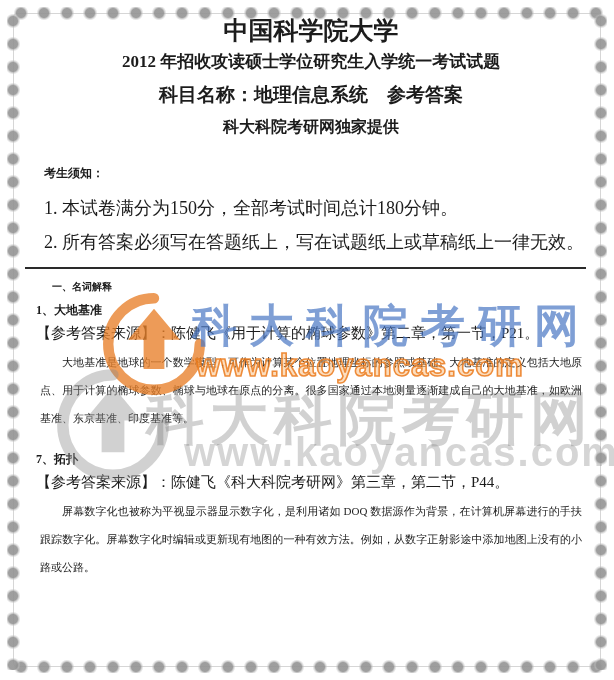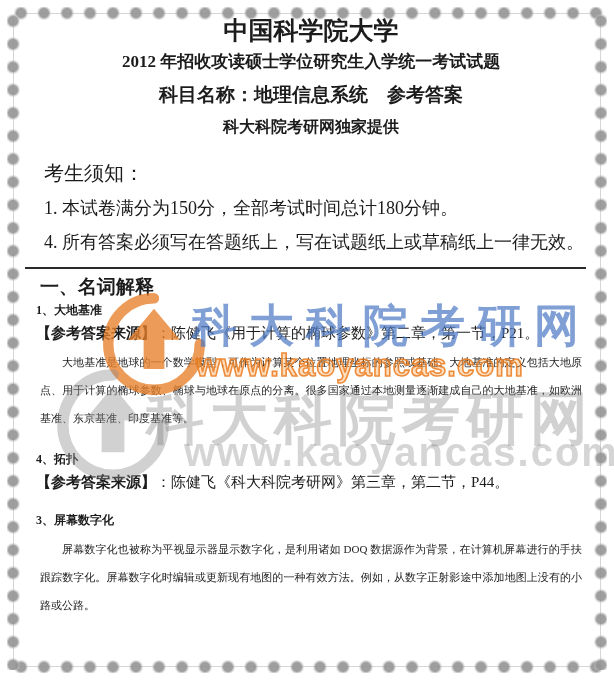--- a/index.html
+++ b/index.html
@@ -27,30 +27,30 @@
 
   
   .doc{position:relative;z-index:1;padding:16px 28px 0 36px;}
   .title-line{ text-align:center;font-weight:bold;margin:0;}
   .title-1{font-size:25px;line-height:30px;}
   .title-2{font-size:17px;line-height:32px;}
   .title-3{font-size:19px;line-height:33px;text-align:center;}
   .title-4{font-size:16px;line-height:32px;}
 
   .notice{margin-top:18px;}
-  .notice-heading{font-weight:normal;font-size:20px;line-height:24px;margin:0 0 0 8px;}
+  .notice-heading{font-weight:bold;font-size:12px;line-height:24px;margin:0 0 0 8px;}
   .notice-item{font-size:18px;line-height:22px;margin:12px 0 0 8px;}
 
   .rule{border:none;border-top:2px solid #2a2a2a;margin:14px 0 0 -11px;width:561px;}
 
-  .section-heading{font-weight:bold;font-size:19px;line-height:22px;margin:7px 0 0 4px;}
+  .section-heading{font-weight:bold;font-size:10px;line-height:22px;margin:7px 0 0 16px;}
   .term{font-weight:bold;font-size:12px;line-height:21px;margin:2px 0 0 0;}
   .term-gap{margin-top:17px;}
   .source-line{font-size:15px;line-height:22px;margin:1px 0 0 0;}
-  .source-label{font-weight:bold;margin-top:24px;}
+  .source-label{font-weight:normal;margin-top:24px;}
   .entry-body{font-size:11px;line-height:28px;margin:4px;text-indent:2em;text-align:justify;}
 
   
   .wm{position:absolute;pointer-events:none;white-space:nowrap;z-index:3;
       font-family:"Liberation Sans","DejaVu Sans",sans-serif;font-weight:bold;}
   .wm-blue-brand{left:192px;top:296px;font-size:45px;letter-spacing:12px;color:rgba(72,118,195,.70);}
   .wm-orange-url{left:196px;top:348px;font-size:31px;letter-spacing:1px;
       color:rgba(246,146,44,.30);-webkit-text-stroke:1.6px rgba(235,122,28,.85);}
   .wm-gray-brand{left:146px;top:380px;font-size:58px;letter-spacing:6px;color:rgba(120,120,120,.34);}
   .wm-gray-url{left:184px;top:430px;font-size:40px;letter-spacing:2px;color:rgba(125,125,125,.32);}
@@ -83,39 +83,38 @@
 
 <div class="doc">
   <p class="title-line title-1">中国科学院大学</p>
   <p class="title-line title-2">2012 年招收攻读硕士学位研究生入学统一考试试题</p>
   <p class="title-line title-3">科目名称：地理信息系统　参考答案</p>
   <p class="title-line title-4">科大科院考研网独家提供</p>
 
   <div class="notice">
     <p class="notice-heading">考生须知：</p>
     <p class="notice-item">1. 本试卷满分为150分，全部考试时间总计180分钟。</p>
-    <p class="notice-item">4. 所有答案必须写在答题纸上，写在试题纸上或草稿纸上一律无效。</p>
+    <p class="notice-item">2. 所有答案必须写在答题纸上，写在试题纸上或草稿纸上一律无效。</p>
   </div>
 
   <hr class="rule">
 
   <p class="section-heading">一、名词解释</p>
 
   <div>
     <p class="term">1、大地基准</p>
     <p class="source-line">
       <span class="source-label">【参考答案来源】</span><span>：陈健飞《用于计算的椭球参数》第二章，第一节，P21。</span>
     </p>
     <p class="entry-body">大地基准是地球的一个数学模型，可作为计算某个位置地理坐标的参照或基础。大地基准的定义包括大地原点、用于计算的椭球参数、椭球与地球在原点的分离。很多国家通过本地测量逐渐建成自己的大地基准，如欧洲基准、东京基准、印度基准等。</p>
   </div>
 
   <div>
-    <p class="term term-gap">4、拓扑</p>
+    <p class="term term-gap">7、拓扑</p>
     <p class="source-line">
       <span class="source-label">【参考答案来源】</span><span>：陈健飞《科大科院考研网》第三章，第二节，P44。</span>
     </p>
   </div>
 
   <div>
-    <p class="term term-gap">3、屏幕数字化</p>
     <p class="entry-body">屏幕数字化也被称为平视显示器显示数字化，是利用诸如 DOQ 数据源作为背景，在计算机屏幕进行的手扶跟踪数字化。屏幕数字化时编辑或更新现有地图的一种有效方法。例如，从数字正射影途中添加地图上没有的小路或公路。</p>
   </div>
 </div>
 
 </body></html>

